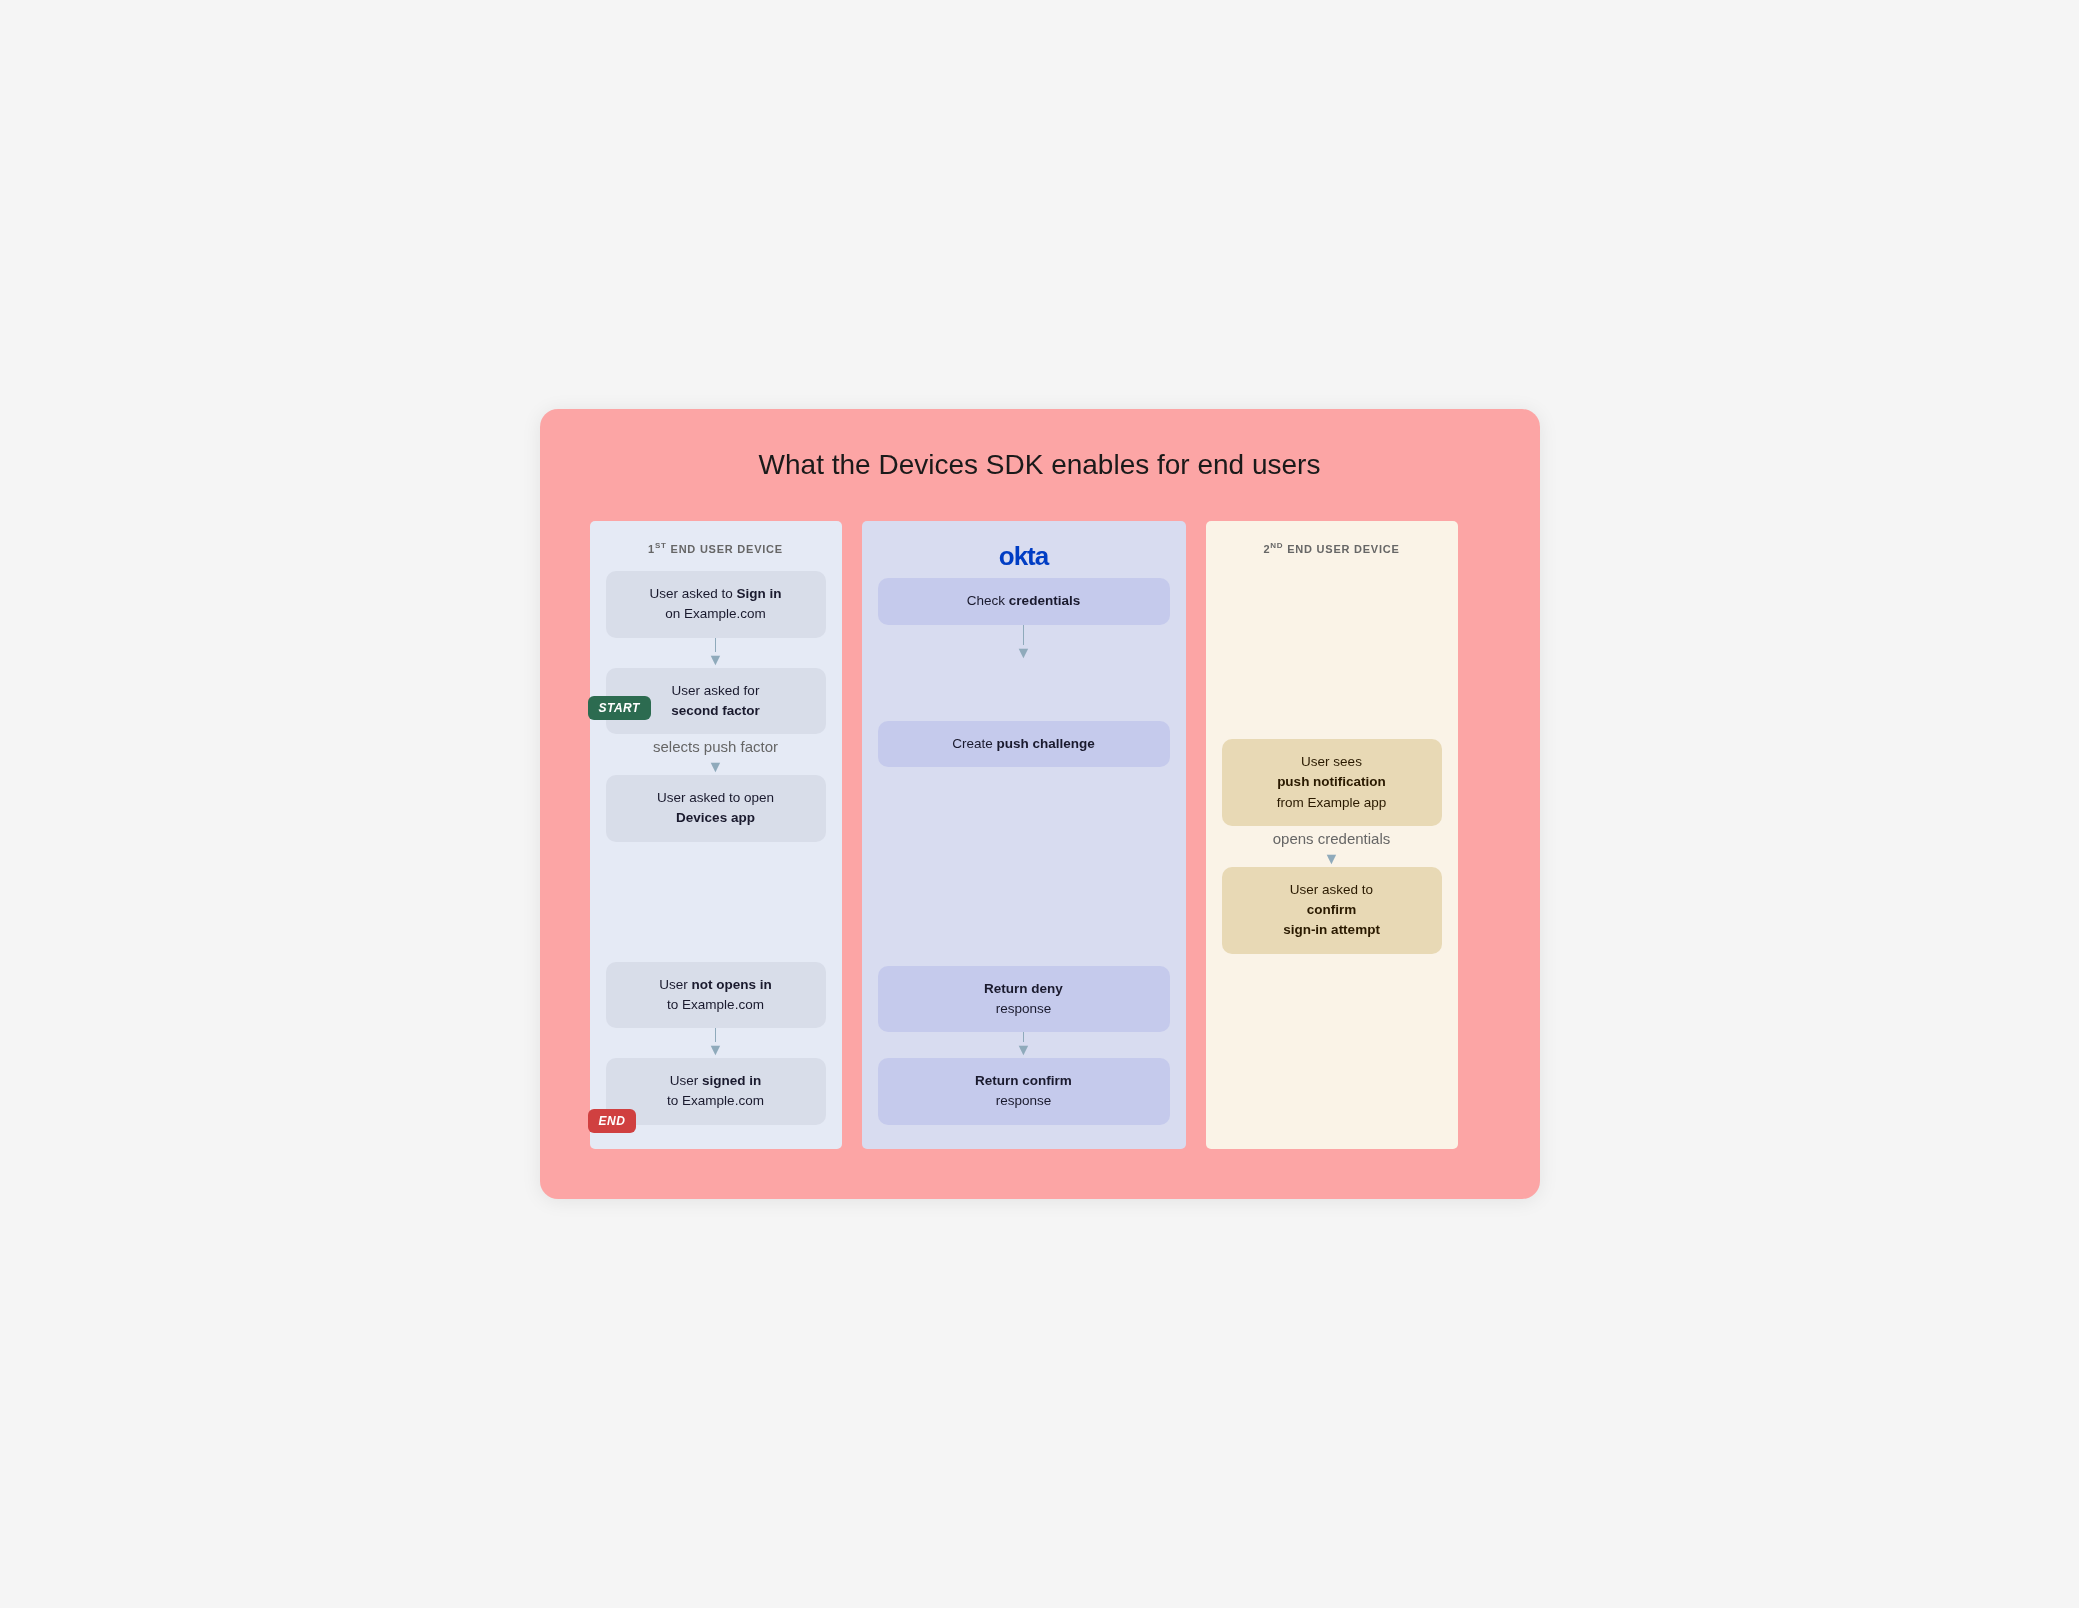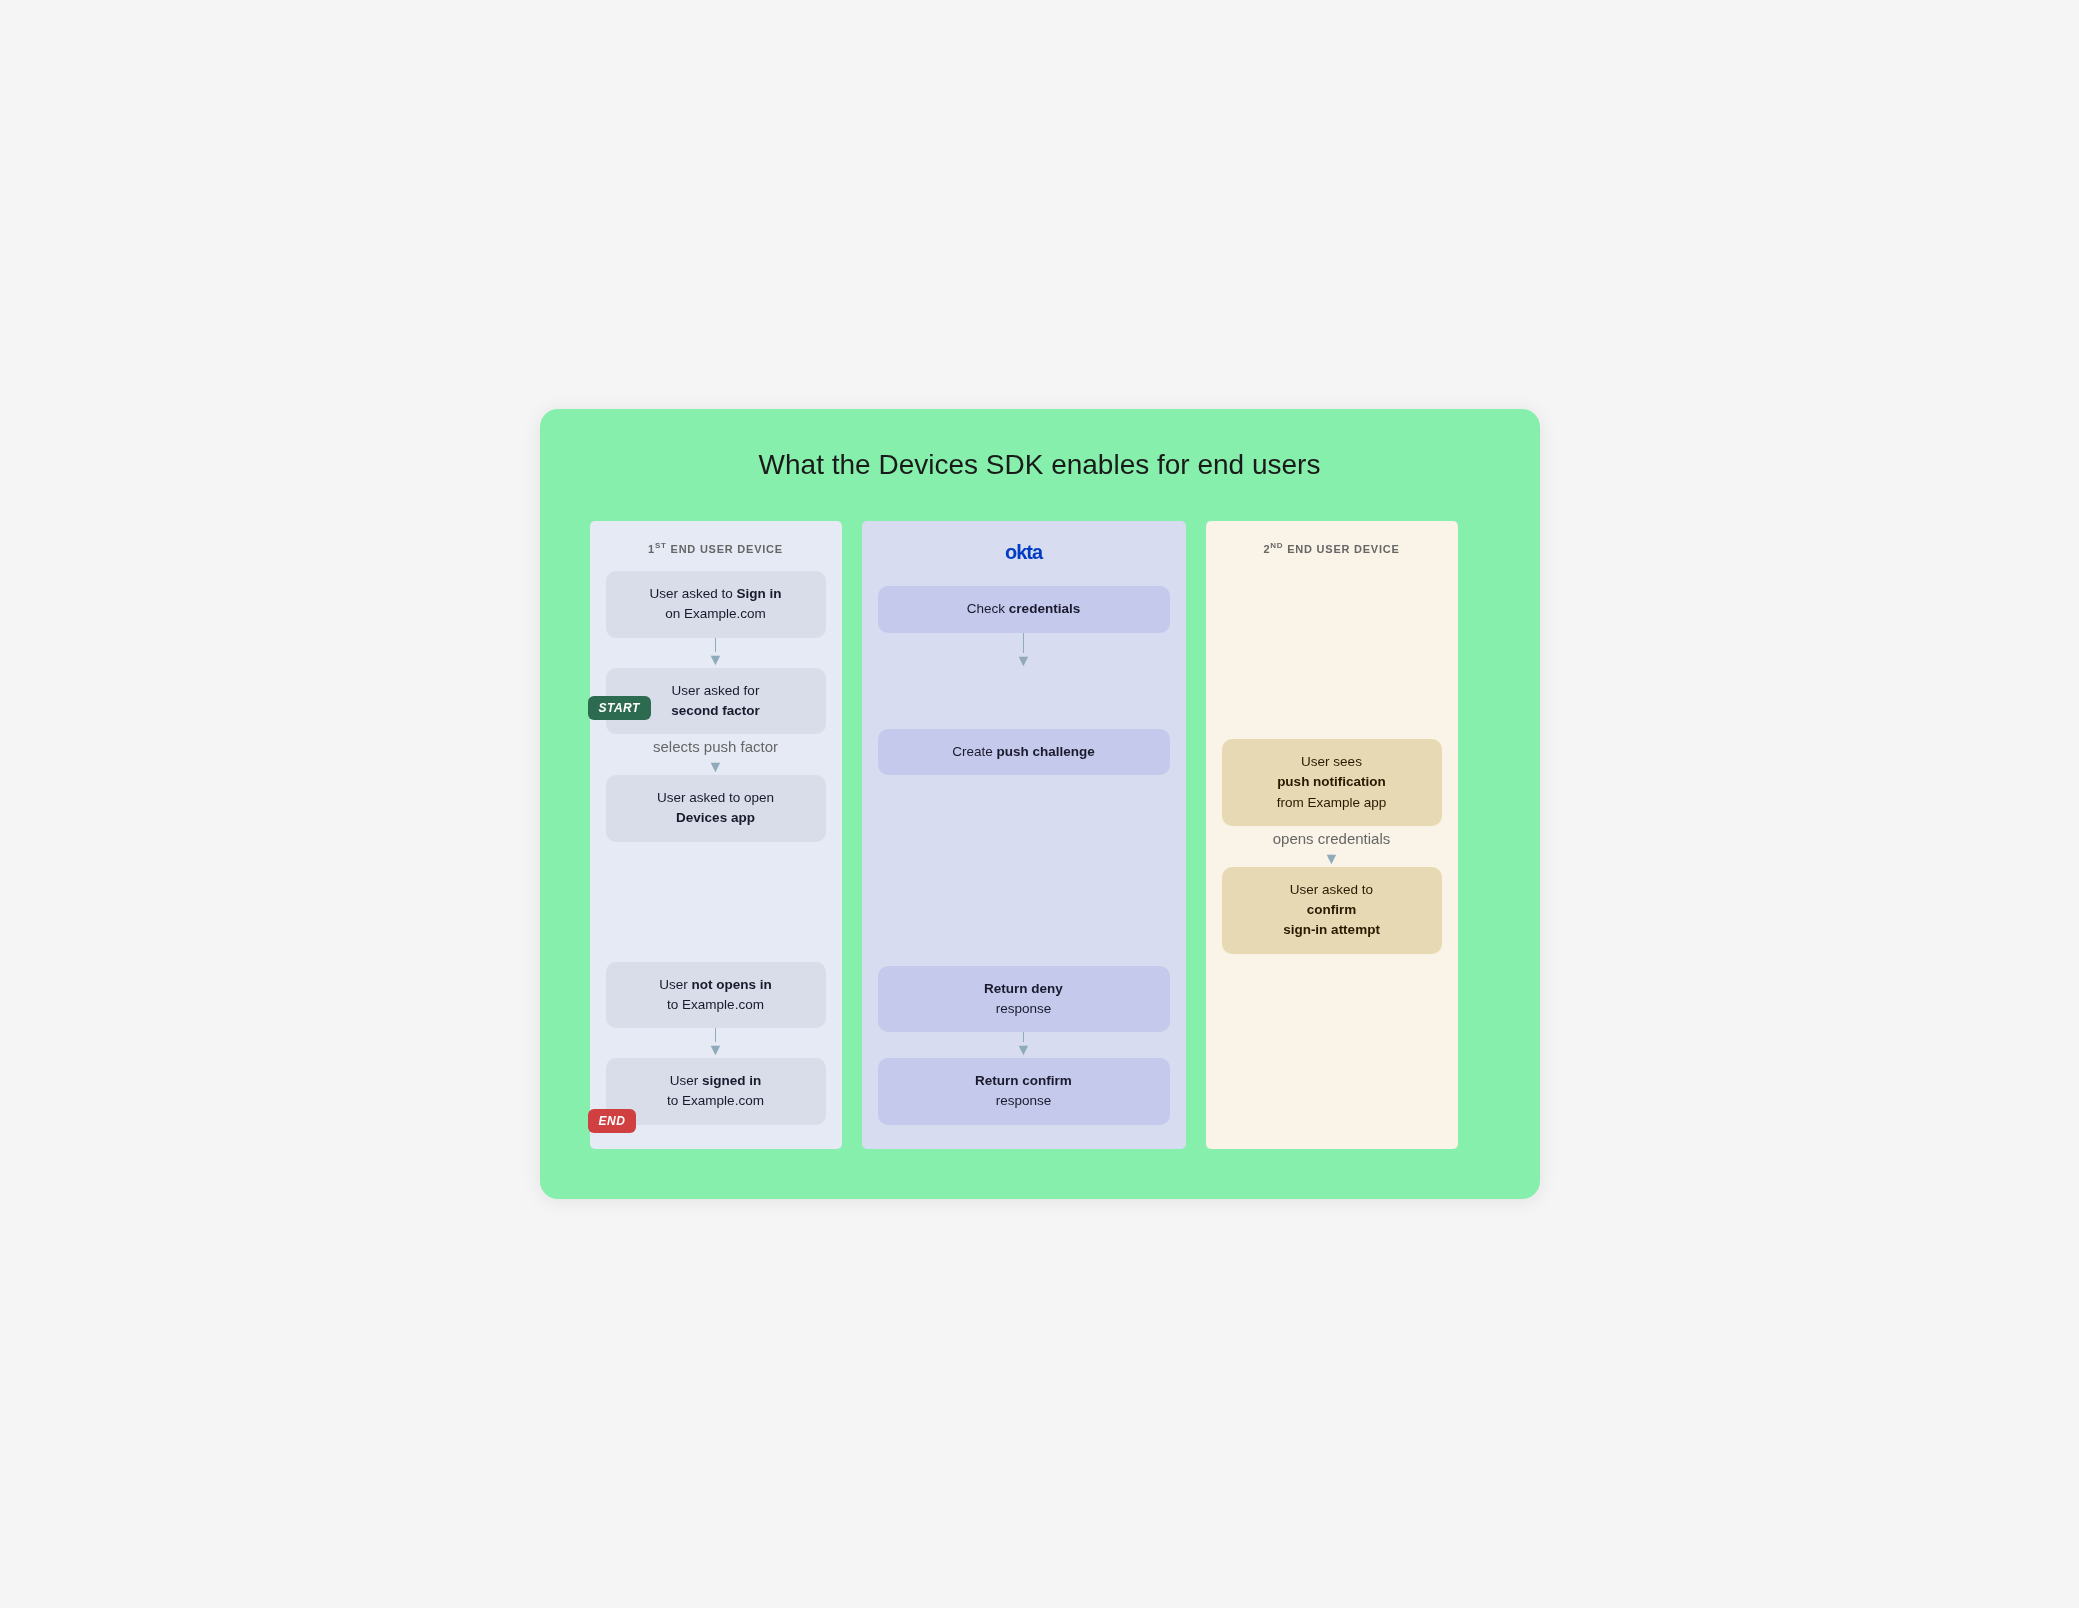--- a/index.html
+++ b/index.html
@@ -6,43 +6,43 @@
     body {
       background: #f5f5f5;
       font-family: -apple-system, BlinkMacSystemFont, 'Segoe UI', sans-serif;
       display: flex;
       justify-content: center;
       align-items: center;
       min-height: 100vh;
       padding: 20px;
     }
     .page-container {
-      background: #86efac;
+      background: #fca5a5;
       border-radius: 18px;
       padding: 40px 50px 50px;
       max-width: 1000px;
       width: 100%;
       box-shadow: 0 2px 20px rgba(0,0,0,0.08);
     }
     .page-title {
       text-align: center;
       font-size: 28px;
       font-weight: 400;
       color: #1a1a1a;
       margin-bottom: 40px;
     }
     sup {
       font-size: 8px;
     }
     
     .okta-logo {
-      font-size: 20px;
+      font-size: 26px;
       font-weight: 700;
       color: #00297a;
-      margin-bottom: 22px;
+      margin-bottom: 6px;
       letter-spacing: -1px;
     }
     .okta-logo span {
       color: #0062ff;
     }
 
     .col-title {
       font-size: 11px;
       font-weight: 700;
       letter-spacing: 0.07em;

